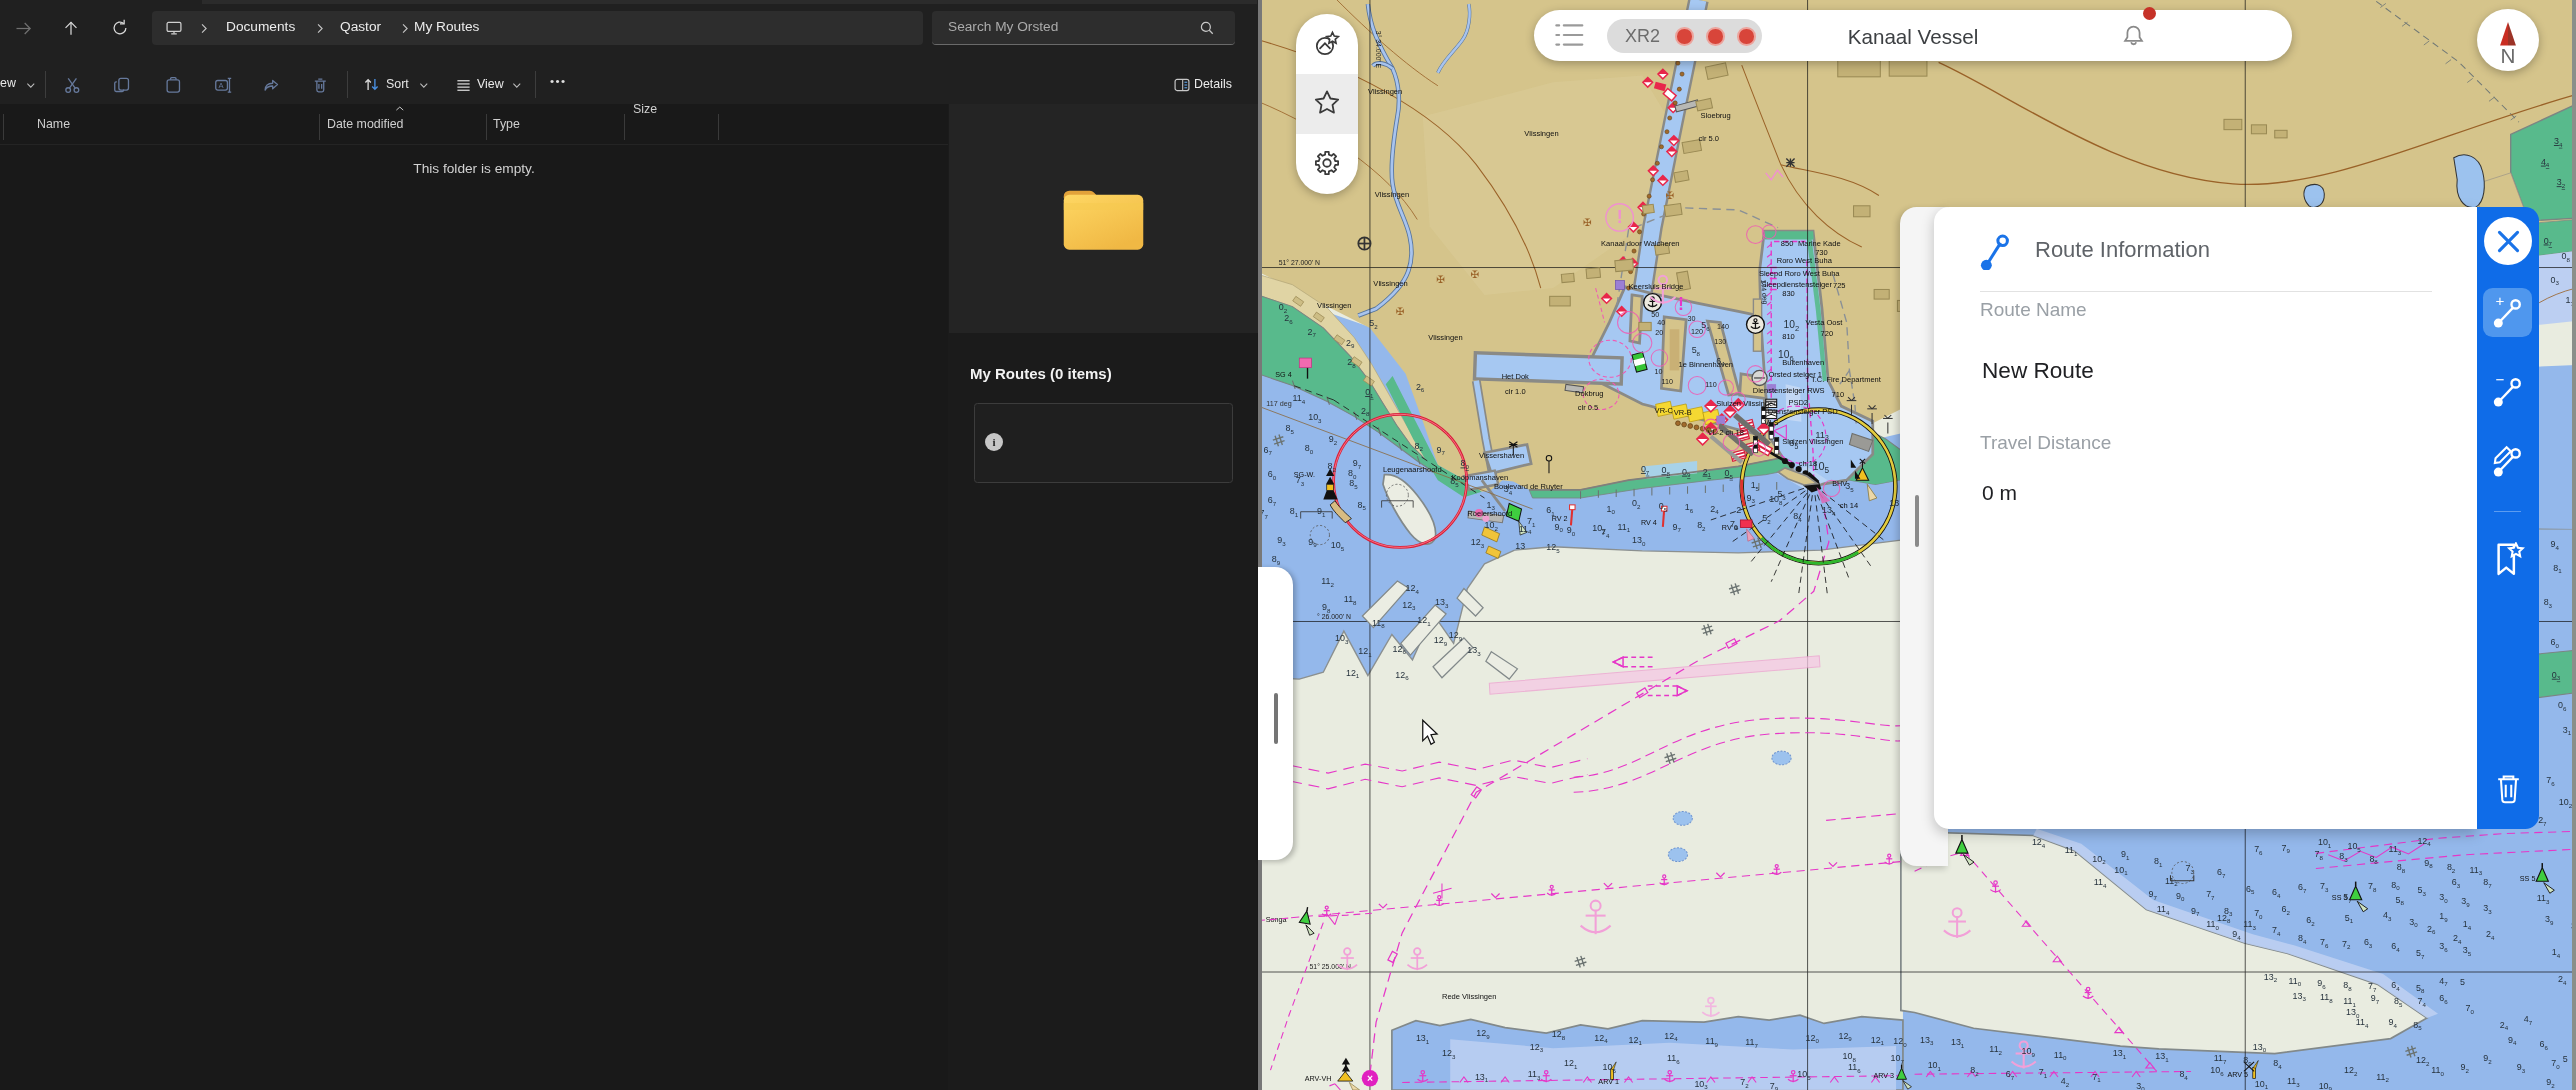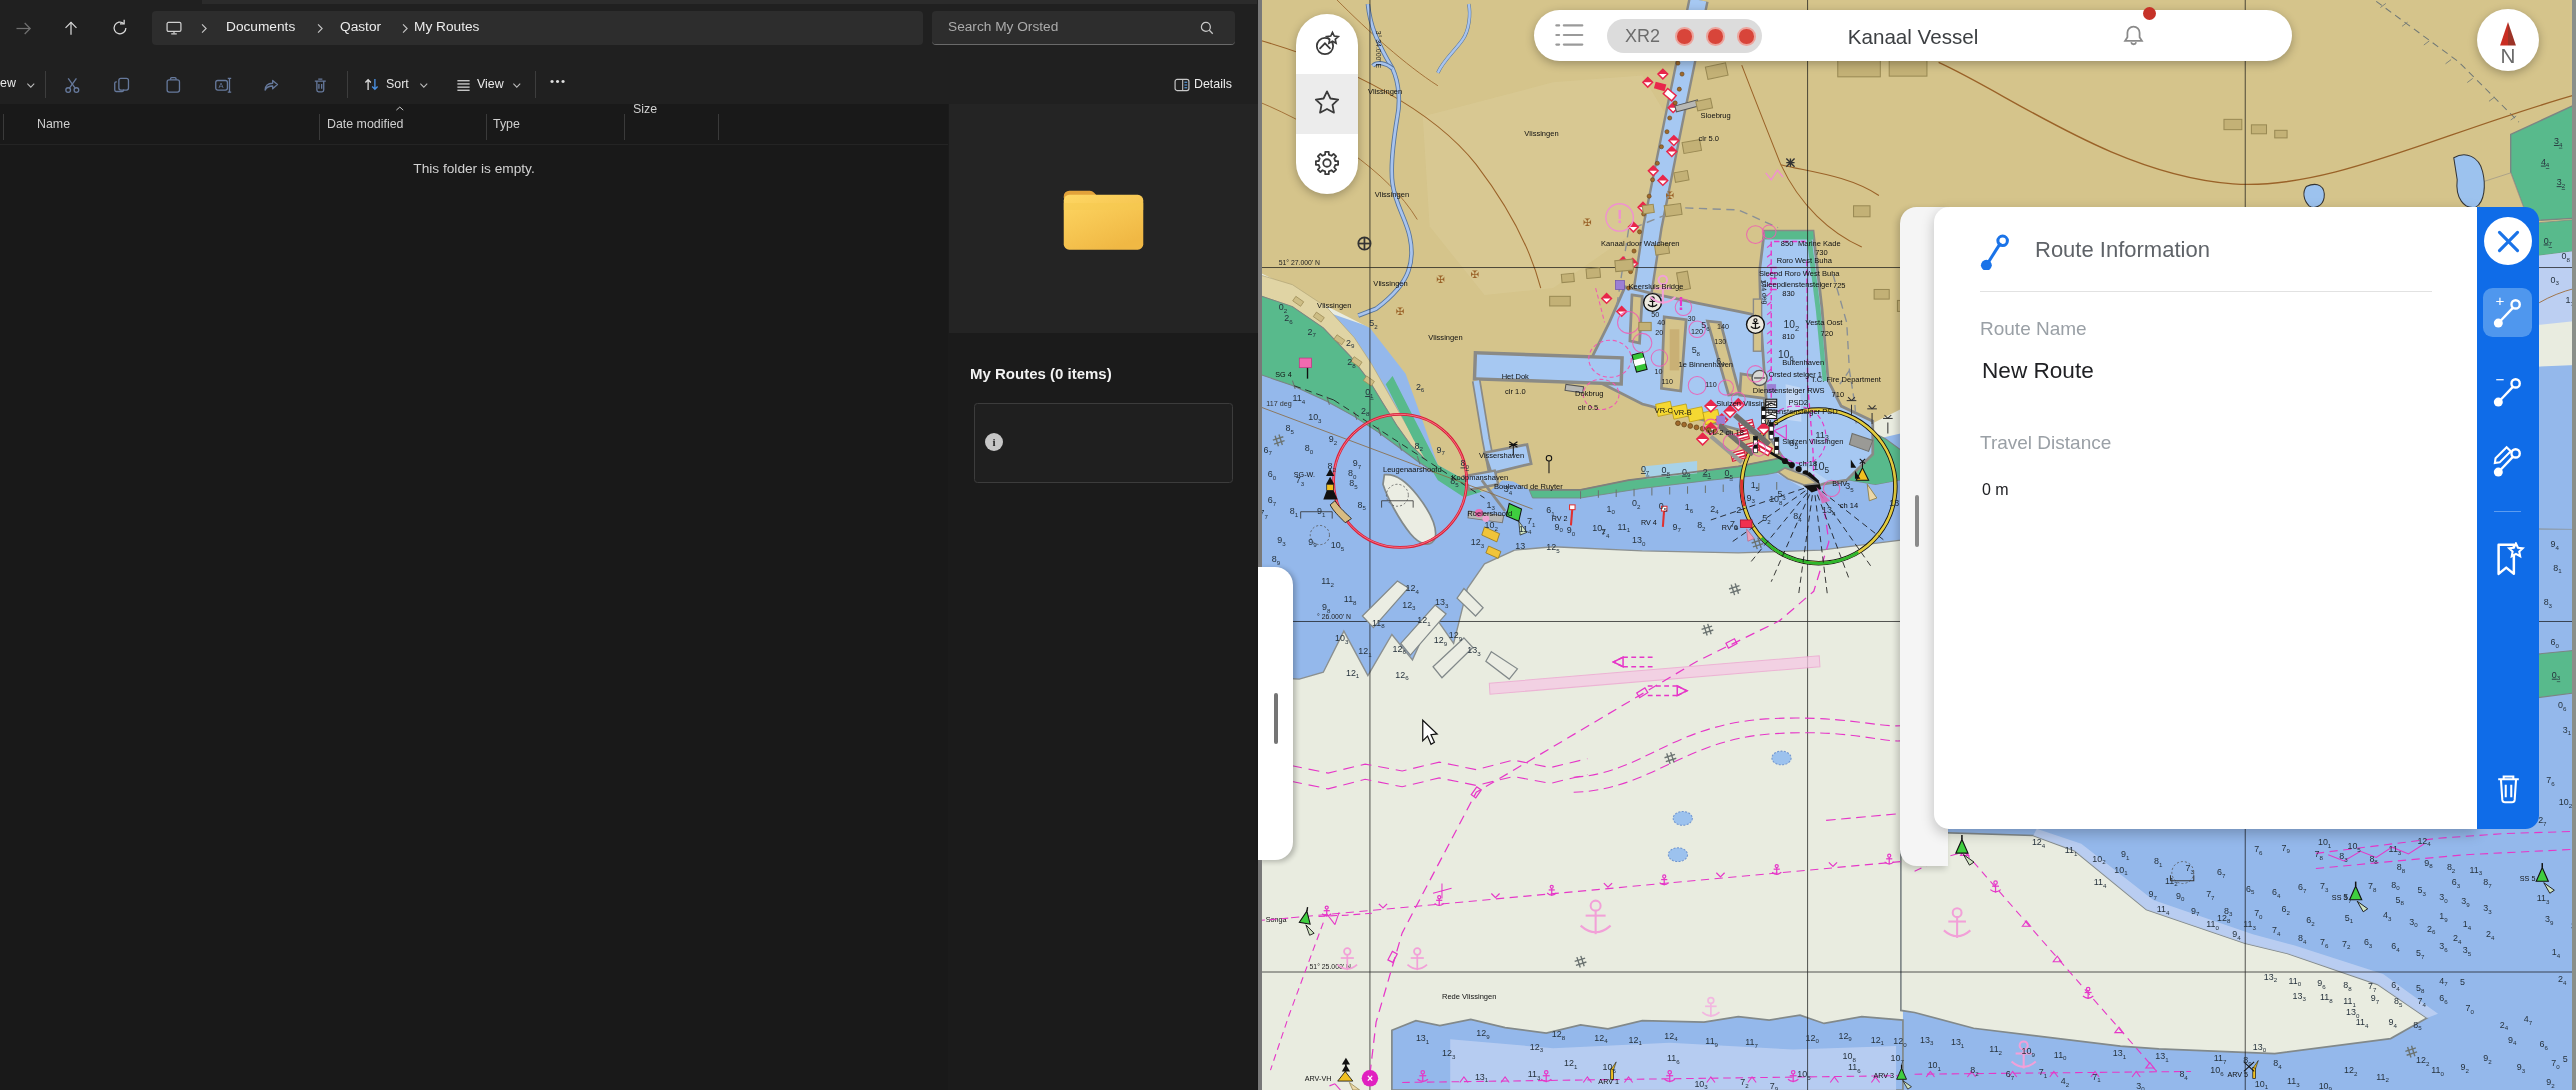--- a/index.html
+++ b/index.html
@@ -1303,24 +1303,24 @@
 <div style="position:absolute;left:1934px;top:207px;width:543px;height:622px;background:#fff;border-radius:15px 0 0 15px;box-shadow:0 4.1px 12.4px rgba(0,0,0,0.22);"></div>
 <svg style="position:absolute;left:1980px;top:232px;" width="29" height="38" viewBox="0 0 42 56">
     <g stroke="#1a73e8" fill="none" stroke-width="4.5">
       <line x1="11" y1="46" x2="30" y2="16"></line>
       <circle cx="33" cy="13" r="7"></circle>
     </g>
     <circle cx="9" cy="49" r="8" fill="#1a73e8"></circle>
   </svg>
 <div style="position:absolute;left:2035px;top:237px;color:#5f6368;font-size:22px;">Route Information</div>
 <div style="position:absolute;left:1980px;top:291px;width:452px;height:1.4px;background:#e2e2e2;"></div>
-<div style="position:absolute;left:1980px;top:318px;color:#9aa0a6;font-size:19px;">Route Name</div>
+<div style="position:absolute;left:1980px;top:299px;color:#9aa0a6;font-size:19px;">Route Name</div>
 <div style="position:absolute;left:1982px;top:358px;color:#202124;font-size:22.6px;">New Route</div>
 <div style="position:absolute;left:1980px;top:432px;color:#9aa0a6;font-size:19px;">Travel Distance</div>
-<div style="position:absolute;left:1982px;top:481px;color:#202124;font-size:16px;">0 m</div>
+<div style="position:absolute;left:1982px;top:481px;color:#202124;font-size:21px;">0 m</div>
 <div style="position:absolute;left:2477px;top:207px;width:62px;height:622px;background:#0f6ce8;border-radius:0 13.7px 13.7px 0;"></div>
 <div style="position:absolute;left:2484px;top:217px;width:48px;height:48px;background:#fff;border-radius:50%;"></div>
 <svg style="position:absolute;left:2496px;top:229px;" width="25" height="25" viewBox="0 0 36 36">
     <g stroke="#1a73e8" stroke-width="4.5" stroke-linecap="round">
       <line x1="5" y1="5" x2="31" y2="31"></line>
       <line x1="31" y1="5" x2="5" y2="31"></line>
     </g>
   </svg>
 <div style="position:absolute;left:2483px;top:288px;width:49px;height:49px;background:#4f97ee;border-radius:9.6px;"></div>
 <svg style="position:absolute;left:2490px;top:294px;" width="36" height="36" viewBox="0 0 52 52">

